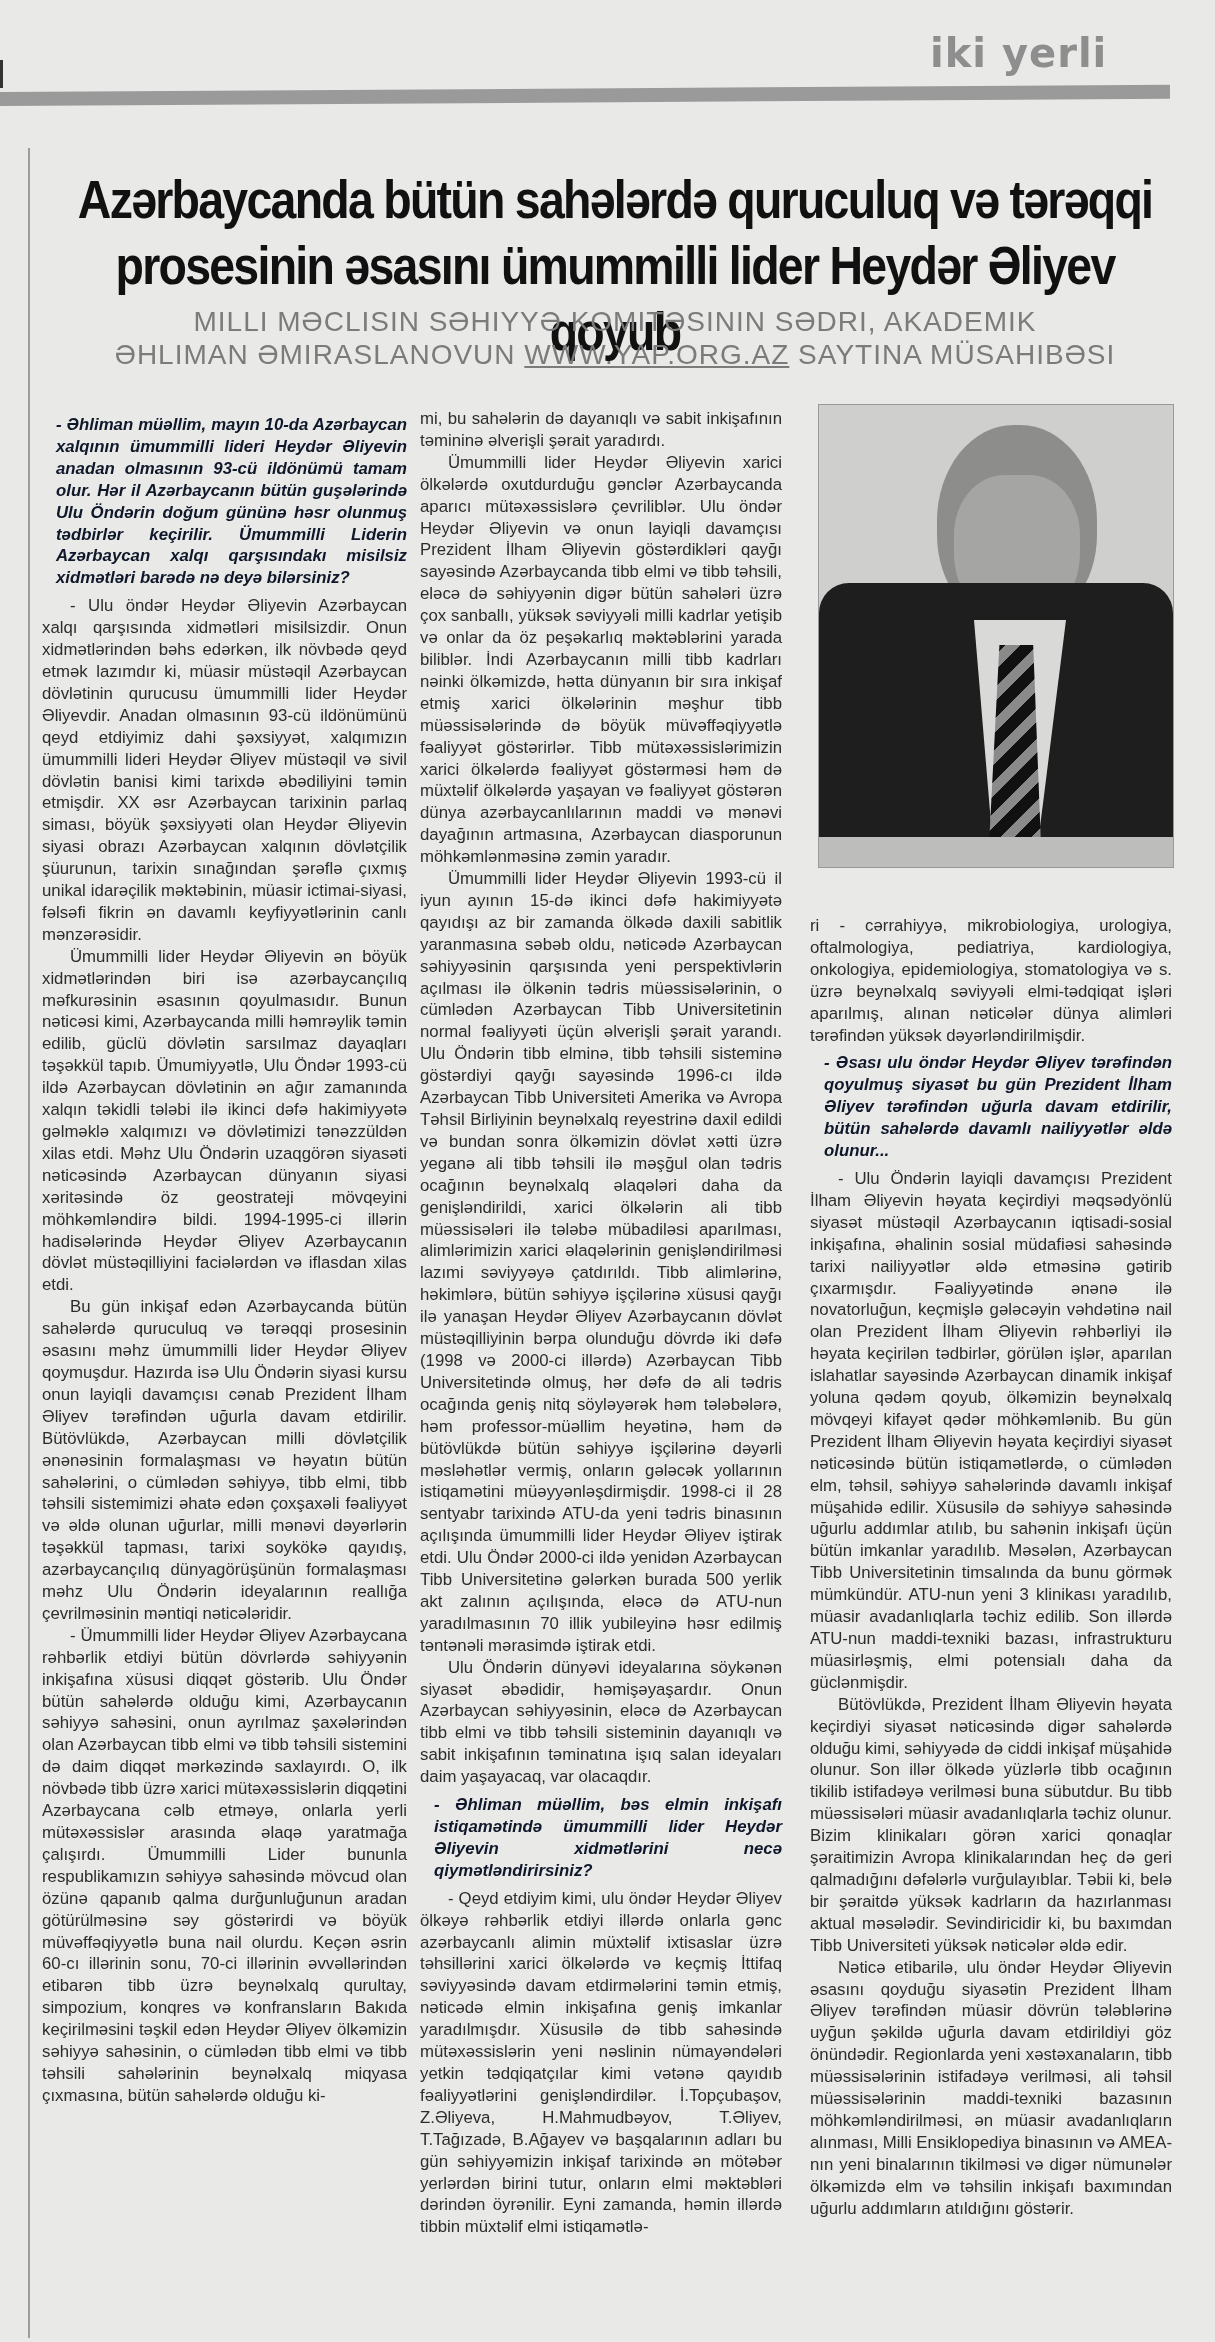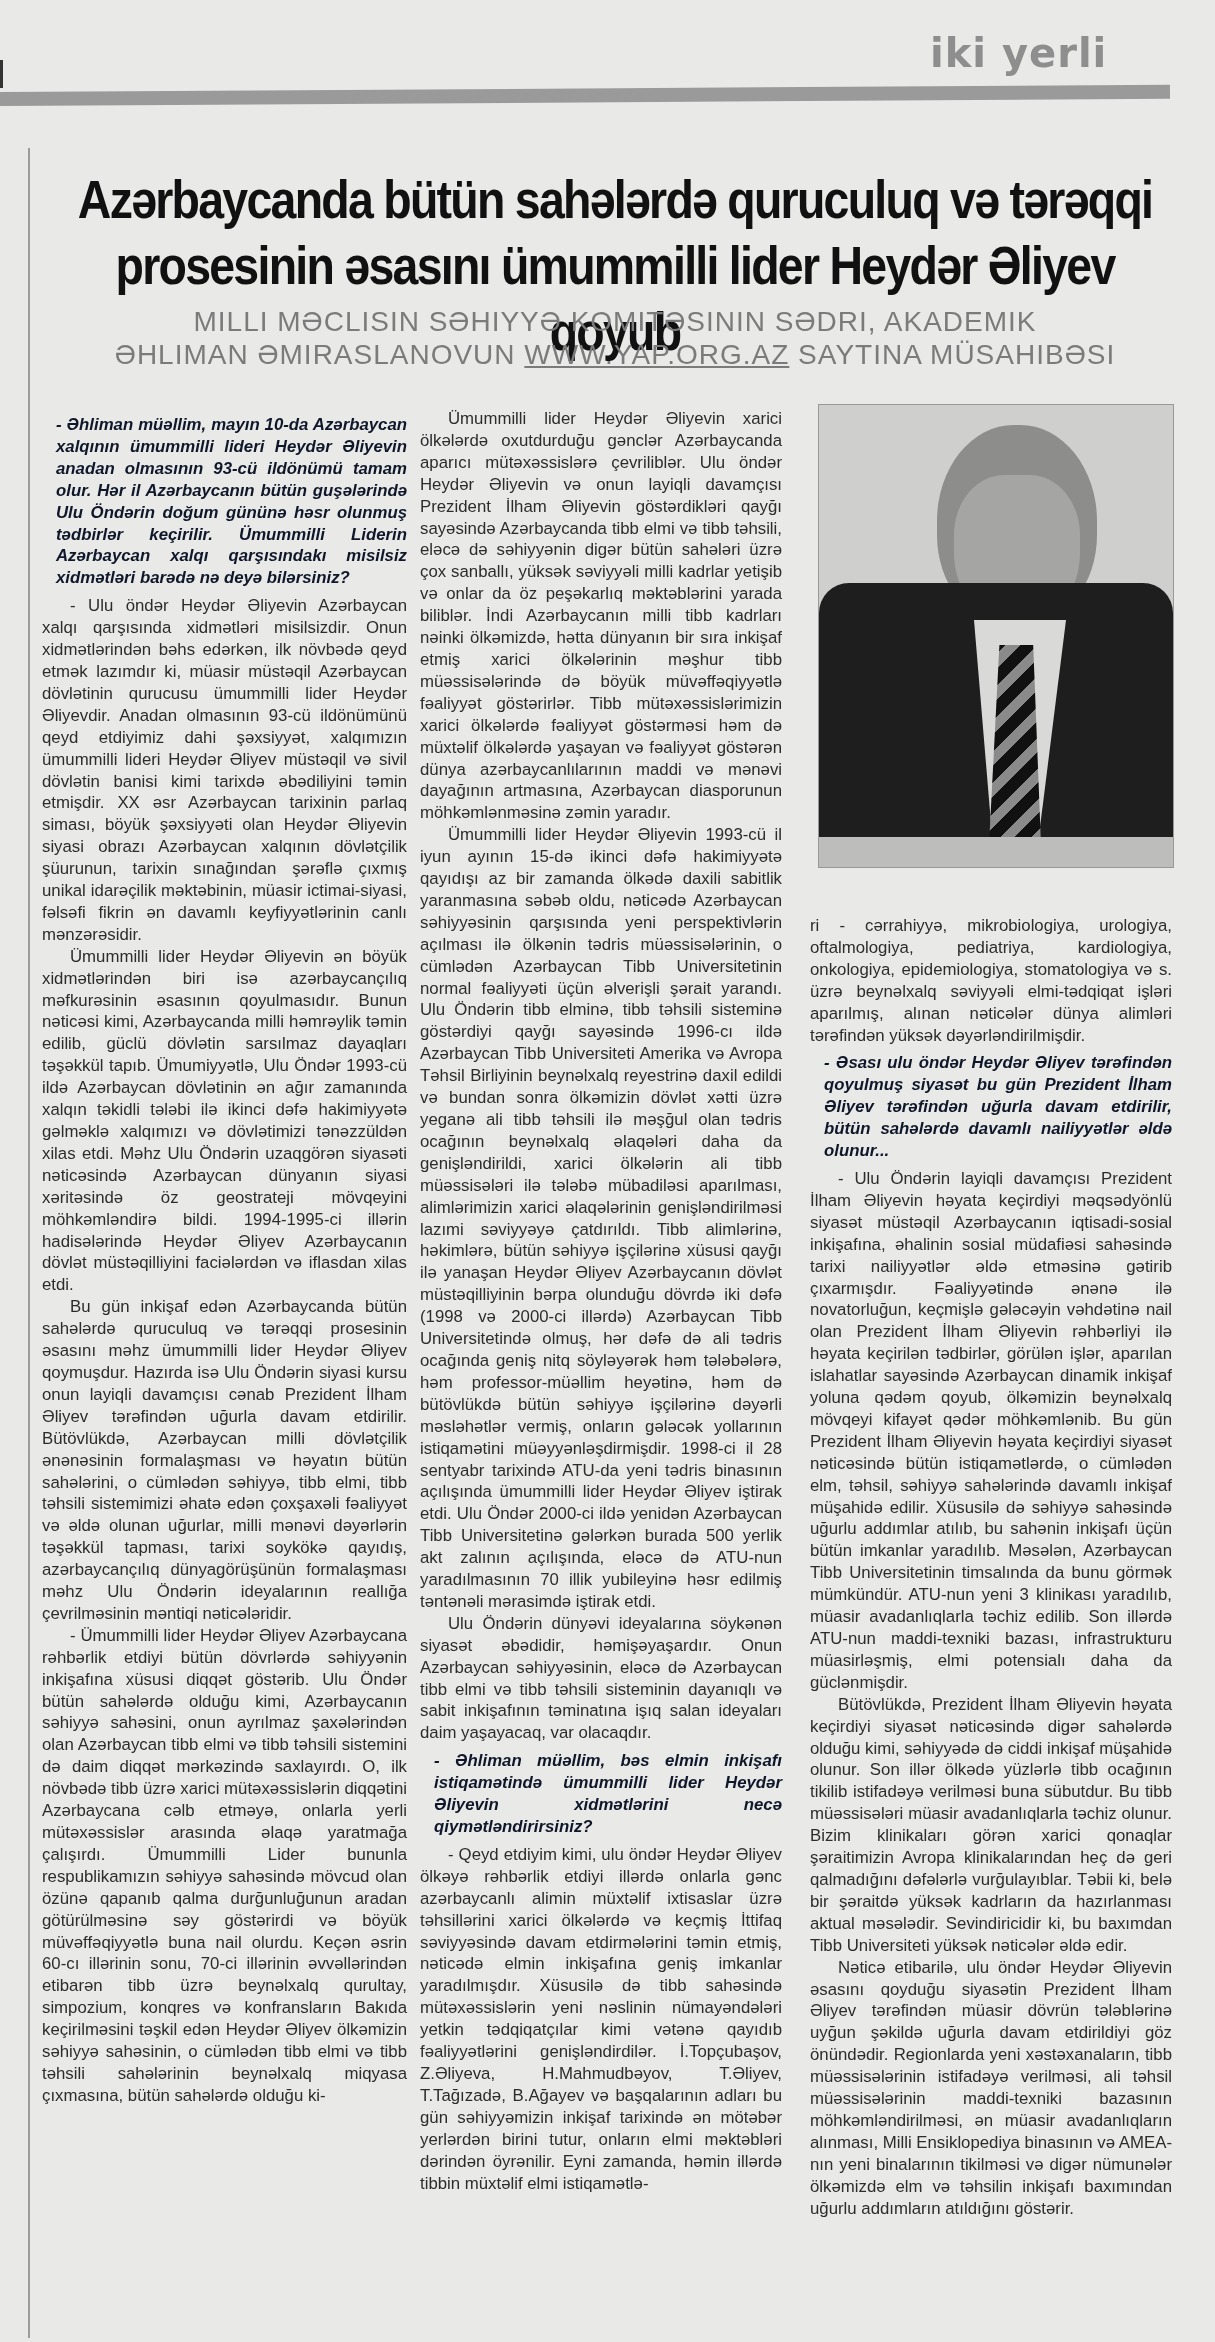--- a/index.html
+++ b/index.html
@@ -113,20 +113,21 @@
 </div>
 
 <div class="col col1">
     <p class="q">- Əhliman müəllim, mayın 10-da Azərbaycan xalqının ümummilli lideri Heydər Əliyevin anadan olmasının 93-cü ildönümü tamam olur. Hər il Azərbaycanın bütün guşələrində Ulu Öndərin doğum gününə həsr olunmuş tədbirlər keçirilir. Ümummilli Liderin Azərbaycan xalqı qarşısındakı misilsiz xidmətləri barədə nə deyə bilərsiniz?</p>
     <p>- Ulu öndər Heydər Əliyevin Azərbaycan xalqı qarşısında xidmətləri misilsizdir. Onun xidmətlərindən bəhs edərkən, ilk növbədə qeyd etmək lazımdır ki, müasir müstəqil Azərbaycan dövlətinin qurucusu ümummilli lider Heydər Əliyevdir. Anadan olmasının 93-cü ildönümünü qeyd etdiyimiz dahi şəxsiyyət, xalqımızın ümummilli lideri Heydər Əliyev müstəqil və sivil dövlətin banisi kimi tarixdə əbədiliyini təmin etmişdir. XX əsr Azərbaycan tarixinin parlaq siması, böyük şəxsiyyəti olan Heydər Əliyevin siyasi obrazı Azərbaycan xalqının dövlətçilik şüurunun, tarixin sınağından şərəflə çıxmış unikal idarəçilik məktəbinin, müasir ictimai-siyasi, fəlsəfi fikrin ən davamlı keyfiyyətlərinin canlı mənzərəsidir.</p>
     <p>Ümummilli lider Heydər Əliyevin ən böyük xidmətlərindən biri isə azərbaycançılıq məfkurəsinin əsasının qoyulmasıdır. Bunun nəticəsi kimi, Azərbaycanda milli həmrəylik təmin edilib, güclü dövlətin sarsılmaz dayaqları təşəkkül tapıb. Ümumiyyətlə, Ulu Öndər 1993-cü ildə Azərbaycan dövlətinin ən ağır zamanında xalqın təkidli tələbi ilə ikinci dəfə hakimiyyətə gəlməklə xalqımızı və dövlətimizi tənəzzüldən xilas etdi. Məhz Ulu Öndərin uzaqgörən siyasəti nəticəsində Azərbaycan dünyanın siyasi xəritəsində öz geostrateji mövqeyini möhkəmləndirə bildi. 1994-1995-ci illərin hadisələrində Heydər Əliyev Azərbaycanın dövlət müstəqilliyini faciələrdən və iflasdan xilas etdi.</p>
     <p>Bu gün inkişaf edən Azərbaycanda bütün sahələrdə quruculuq və tərəqqi prosesinin əsasını məhz ümummilli lider Heydər Əliyev qoymuşdur. Hazırda isə Ulu Öndərin siyasi kursu onun layiqli davamçısı cənab Prezident İlham Əliyev tərəfindən uğurla davam etdirilir. Bütövlükdə, Azərbaycan milli dövlətçilik ənənəsinin formalaşması və həyatın bütün sahələrini, o cümlədən səhiyyə, tibb elmi, tibb təhsili sistemimizi əhatə edən çoxşaxəli fəaliyyət və əldə olunan uğurlar, milli mənəvi dəyərlərin təşəkkül tapması, tarixi soykökə qayıdış, azərbaycançılıq dünyagörüşünün formalaşması məhz Ulu Öndərin ideyalarının reallığa çevrilməsinin məntiqi nəticələridir.</p>
     <p>- Ümummilli lider Heydər Əliyev Azərbaycana rəhbərlik etdiyi bütün dövrlərdə səhiyyənin inkişafına xüsusi diqqət göstərib. Ulu Öndər bütün sahələrdə olduğu kimi, Azərbaycanın səhiyyə sahəsini, onun ayrılmaz şaxələrindən olan Azərbaycan tibb elmi və tibb təhsili sistemini də daim diqqət mərkəzində saxlayırdı. O, ilk növbədə tibb üzrə xarici mütəxəssislərin diqqətini Azərbaycana cəlb etməyə, onlarla yerli mütəxəssislər arasında əlaqə yaratmağa çalışırdı. Ümummilli Lider bununla respublikamızın səhiyyə sahəsində mövcud olan özünə qapanıb qalma durğunluğunun aradan götürülməsinə səy göstərirdi və böyük müvəffəqiyyətlə buna nail olurdu. Keçən əsrin 60-cı illərinin sonu, 70-ci illərinin əvvəllərindən etibarən tibb üzrə beynəlxalq qurultay, simpozium, konqres və konfransların Bakıda keçirilməsini təşkil edən Heydər Əliyev ölkəmizin səhiyyə sahəsinin, o cümlədən tibb elmi və tibb təhsili sahələrinin beynəlxalq miqyasa çıxmasına, bütün sahələrdə olduğu ki-</p>
   </div>
 <div class="col col2">
+    <p style="text-indent: 0px;">mi, bu sahələrin də dayanıqlı və sabit inkişafının təmininə əlverişli şərait yaradırdı.</p>
     <p>Ümummilli lider Heydər Əliyevin xarici ölkələrdə oxutdurduğu gənclər Azərbaycanda aparıcı mütəxəssislərə çevriliblər. Ulu öndər Heydər Əliyevin və onun layiqli davamçısı Prezident İlham Əliyevin göstərdikləri qayğı sayəsində Azərbaycanda tibb elmi və tibb təhsili, eləcə də səhiyyənin digər bütün sahələri üzrə çox sanballı, yüksək səviyyəli milli kadrlar yetişib və onlar da öz peşəkarlıq məktəblərini yarada biliblər. İndi Azərbaycanın milli tibb kadrları nəinki ölkəmizdə, hətta dünyanın bir sıra inkişaf etmiş xarici ölkələrinin məşhur tibb müəssisələrində də böyük müvəffəqiyyətlə fəaliyyət göstərirlər. Tibb mütəxəssislərimizin xarici ölkələrdə fəaliyyət göstərməsi həm də müxtəlif ölkələrdə yaşayan və fəaliyyət göstərən dünya azərbaycanlılarının maddi və mənəvi dayağının artmasına, Azərbaycan diasporunun möhkəmlənməsinə zəmin yaradır.</p>
     <p>Ümummilli lider Heydər Əliyevin 1993-cü il iyun ayının 15-də ikinci dəfə hakimiyyətə qayıdışı az bir zamanda ölkədə daxili sabitlik yaranmasına səbəb oldu, nəticədə Azərbaycan səhiyyəsinin qarşısında yeni perspektivlərin açılması ilə ölkənin tədris müəssisələrinin, o cümlədən Azərbaycan Tibb Universitetinin normal fəaliyyəti üçün əlverişli şərait yarandı. Ulu Öndərin tibb elminə, tibb təhsili sisteminə göstərdiyi qayğı sayəsində 1996-cı ildə Azərbaycan Tibb Universiteti Amerika və Avropa Təhsil Birliyinin beynəlxalq reyestrinə daxil edildi və bundan sonra ölkəmizin dövlət xətti üzrə yeganə ali tibb təhsili ilə məşğul olan tədris ocağının beynəlxalq əlaqələri daha da genişləndirildi, xarici ölkələrin ali tibb müəssisələri ilə tələbə mübadiləsi aparılması, alimlərimizin xarici əlaqələrinin genişləndirilməsi lazımi səviyyəyə çatdırıldı. Tibb alimlərinə, həkimlərə, bütün səhiyyə işçilərinə xüsusi qayğı ilə yanaşan Heydər Əliyev Azərbaycanın dövlət müstəqilliyinin bərpa olunduğu dövrdə iki dəfə (1998 və 2000-ci illərdə) Azərbaycan Tibb Universitetində olmuş, hər dəfə də ali tədris ocağında geniş nitq söyləyərək həm tələbələrə, həm professor-müəllim heyətinə, həm də bütövlükdə bütün səhiyyə işçilərinə dəyərli məsləhətlər vermiş, onların gələcək yollarının istiqamətini müəyyənləşdirmişdir. 1998-ci il 28 sentyabr tarixində ATU-da yeni tədris binasının açılışında ümummilli lider Heydər Əliyev iştirak etdi. Ulu Öndər 2000-ci ildə yenidən Azərbaycan Tibb Universitetinə gələrkən burada 500 yerlik akt zalının açılışında, eləcə də ATU-nun yaradılmasının 70 illik yubileyinə həsr edilmiş təntənəli mərasimdə iştirak etdi.</p>
     <p>Ulu Öndərin dünyəvi ideyalarına söykənən siyasət əbədidir, həmişəyaşardır. Onun Azərbaycan səhiyyəsinin, eləcə də Azərbaycan tibb elmi və tibb təhsili sisteminin dayanıqlı və sabit inkişafının təminatına işıq salan ideyaları daim yaşayacaq, var olacaqdır.</p>
     <p class="q">- Əhliman müəllim, bəs elmin inkişafı istiqamətində ümummilli lider Heydər Əliyevin xidmətlərini necə qiymətləndirirsiniz?</p>
     <p>- Qeyd etdiyim kimi, ulu öndər Heydər Əliyev ölkəyə rəhbərlik etdiyi illərdə onlarla gənc azərbaycanlı alimin müxtəlif ixtisaslar üzrə təhsillərini xarici ölkələrdə və keçmiş İttifaq səviyyəsində davam etdirmələrini təmin etmiş, nəticədə elmin inkişafına geniş imkanlar yaradılmışdır. Xüsusilə də tibb sahəsində mütəxəssislərin yeni nəslinin nümayəndələri yetkin tədqiqatçılar kimi vətənə qayıdıb fəaliyyətlərini genişləndirdilər. İ.Topçubaşov, Z.Əliyeva, H.Mahmudbəyov, T.Əliyev, T.Tağızadə, B.Ağayev və başqalarının adları bu gün səhiyyəmizin inkişaf tarixində ən mötəbər yerlərdən birini tutur, onların elmi məktəbləri dərindən öyrənilir. Eyni zamanda, həmin illərdə tibbin müxtəlif elmi istiqamətlə-</p>
   </div>
 <div class="col col3">
     <p style="text-indent: 0px;">ri - cərrahiyyə, mikrobiologiya, urologiya, oftalmologiya, pediatriya, kardiologiya, onkologiya, epidemiologiya, stomatologiya və s. üzrə beynəlxalq səviyyəli elmi-tədqiqat işləri aparılmış, alınan nəticələr dünya alimləri tərəfindən yüksək dəyərləndirilmişdir.</p>
     <p class="q">- Əsası ulu öndər Heydər Əliyev tərəfindən qoyulmuş siyasət bu gün Prezident İlham Əliyev tərəfindən uğurla davam etdirilir, bütün sahələrdə davamlı nailiyyətlər əldə olunur...</p>
     <p>- Ulu Öndərin layiqli davamçısı Prezident İlham Əliyevin həyata keçirdiyi məqsədyönlü siyasət müstəqil Azərbaycanın iqtisadi-sosial inkişafına, əhalinin sosial müdafiəsi sahəsində tarixi nailiyyətlər əldə etməsinə gətirib çıxarmışdır. Fəaliyyətində ənənə ilə novatorluğun, keçmişlə gələcəyin vəhdətinə nail olan Prezident İlham Əliyevin rəhbərliyi ilə həyata keçirilən tədbirlər, görülən işlər, aparılan islahatlar sayəsində Azərbaycan dinamik inkişaf yoluna qədəm qoyub, ölkəmizin beynəlxalq mövqeyi kifayət qədər möhkəmlənib. Bu gün Prezident İlham Əliyevin həyata keçirdiyi siyasət nəticəsində bütün istiqamətlərdə, o cümlədən elm, təhsil, səhiyyə sahələrində davamlı inkişaf müşahidə edilir. Xüsusilə də səhiyyə sahəsində uğurlu addımlar atılıb, bu sahənin inkişafı üçün bütün imkanlar yaradılıb. Məsələn, Azərbaycan Tibb Universitetinin timsalında da bunu görmək mümkündür. ATU-nun yeni 3 klinikası yaradılıb, müasir avadanlıqlarla təchiz edilib. Son illərdə ATU-nun maddi-texniki bazası, infrastrukturu müasirləşmiş, elmi potensialı daha da güclənmişdir.</p>

